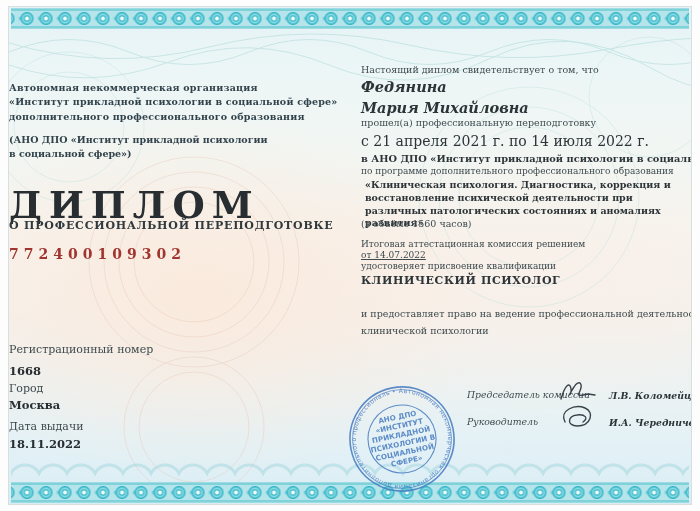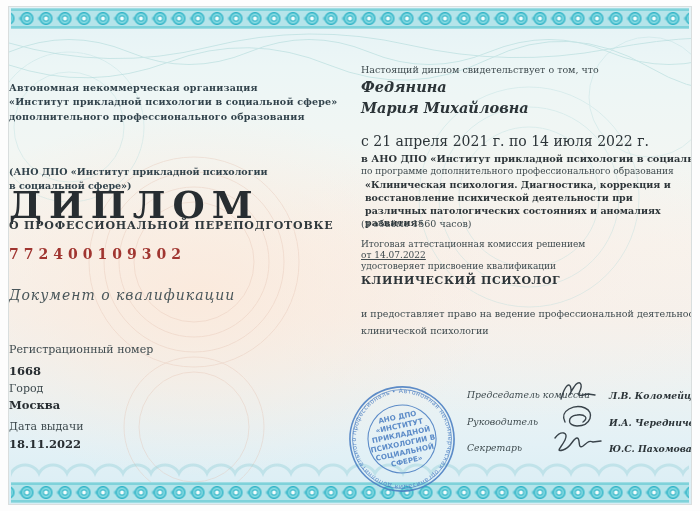--- a/index.html
+++ b/index.html
@@ -41,21 +41,21 @@
 
   .txt { position:absolute; color:#3b4548; }
   .center { text-align:left; }
   .nowrap { white-space:nowrap; }
 
   
   .col-left  { left:0; width:346px; }
   .col-right { left:352px; width:330px; }
 
   .org-name  { font-size:9.5px; font-weight:bold; line-height:1.5; color:#31424b; letter-spacing:.2px; }
-  .org-short { font-size:9.5px; font-weight:bold; line-height:1.5; color:#31424b;margin-top:32px; }
+  .org-short { font-size:9.5px; font-weight:bold; line-height:1.5; color:#31424b; }
   .diploma-title { font-size:37px; font-weight:bold; letter-spacing:7px; color:#272d31; }
   .diploma-sub   { font-size:11px; font-weight:bold; letter-spacing:.8px; color:#30393d; }
   .serial  { font-size:14px; font-weight:bold; letter-spacing:5px; color:#a03530; }
   .doctype { font-size:14px; font-style:italic; color:#49565a; letter-spacing:1px; }
   .reg-label { font-size:11px; color:#3e4a4e; }
   .reg-value { font-size:11.5px; font-weight:bold; color:#272d31; }
 
   
   .r-small   { font-size:9.5px; color:#3e4a4e; }
   .r-name    { font-size:14.5px; font-weight:bold; font-style:italic; color:#2c3438; }
@@ -112,32 +112,32 @@
       <div>дополнительного профессионального образования</div>
     </div>
     <div class="txt col-left center org-short" style="top:126px;">
       <div>(АНО ДПО «Институт прикладной психологии</div>
       <div>в социальной сфере»)</div>
     </div>
 
     <div class="txt col-left center diploma-title" style="top:176px;">ДИПЛОМ</div>
     <div class="txt col-left center diploma-sub" style="top:212px;">О ПРОФЕССИОНАЛЬНОЙ ПЕРЕПОДГОТОВКЕ</div>
     <div class="txt col-left center serial" style="top:239px;">772400109302</div>
-    <div class="txt col-left center doctype" style="top:280px;">Документ о квалификации</div>
 
     <div class="txt col-left center reg-label" style="top:336px;">Регистрационный номер</div>
     <div class="txt col-left center reg-value" style="top:357px;">1668</div>
     <div class="txt col-left center reg-label" style="top:375px;">Город</div>
     <div class="txt col-left center reg-label" style="top:413px;">Дата выдачи</div>
     <div class="txt col-left center reg-value" style="top:391px;">Москва</div>
     <div class="txt col-left center reg-value" style="top:430px;">18.11.2022</div>
 
     <div class="txt col-right center r-small nowrap" style="top:57px;">Настоящий диплом свидетельствует о том, что</div>
     <div class="txt col-right center r-name" style="top:92px;">Мария Михайловна</div>
     <div class="txt col-right center r-name" style="top:71px;">Федянина</div>
+    <div class="txt col-right center r-small nowrap" style="top:110px;">прошел(а) профессиональную переподготовку</div>
     <div class="txt col-right center r-period nowrap" style="top:126px;">с 21 апреля 2021 г. по 14 июля 2022 г.</div>
     <div class="txt col-right center r-org nowrap" style="top:146px;">в АНО ДПО «Институт прикладной психологии в социальной сфере»</div>
     <div class="txt col-right center r-small nowrap" style="top:159px; font-size:9px;">по программе дополнительного профессионального образования</div>
     <div class="txt col-right center r-prog" style="top:172px; padding:0 4px;">«Клиническая психология. Диагностика, коррекция и восстановление психической деятельности при различных патологических состояниях и аномалиях развития»</div>
     <div class="txt col-right center r-small" style="top:211px;">(в объёме 1560 часов)</div>
 
     <div class="txt col-right center r-small" style="top:232px; font-size:9px;">Итоговая аттестационная комиссия решением</div>
     <div class="txt col-right center r-small" style="top:243px; font-size:9px;text-decoration:underline;">от 14.07.2022</div>
     <div class="txt col-right center r-small" style="top:254px; font-size:9px;">удостоверяет присвоение квалификации</div>
     <div class="txt col-right center r-qual" style="top:267px;">КЛИНИЧЕСКИЙ ПСИХОЛОГ</div>
@@ -178,23 +178,16 @@
       </div>
 
       <div class="sig-row" style="top:27px;">
         <span class="sig-role">Руководитель</span>
         <svg class="sig-glyph" style="top:-8px;" width="52" height="34" viewBox="0 0 52 34">
           <path d="M10,20 C4,8 20,2 30,6 C40,10 36,24 22,24 C12,24 12,14 22,13 C30,12 34,16 28,20" fill="none" stroke="#39434a" stroke-width="1.4" stroke-linecap="round"></path>
         </svg>
         <span class="sig-name">И.А. Чередниченко</span>
       </div>
 
-      <div class="sig-row" style="top:53px;">
-        <span class="sig-role">Секретарь</span>
-        <svg class="sig-glyph" style="top:-8px; left:80px;" width="62" height="34" viewBox="0 0 62 34">
-          <path d="M8,10 C14,2 22,4 18,12 C14,20 8,24 16,22 C24,20 26,10 30,10 C34,10 30,22 36,18 C40,15 42,12 46,14 L54,13" fill="none" stroke="#39434a" stroke-width="1.4" stroke-linecap="round"></path>
-        </svg>
-        <span class="sig-name">Ю.С. Пахомова</span>
-      </div>
 
     </div>
   </div>
 </div>
 
 </body></html>

